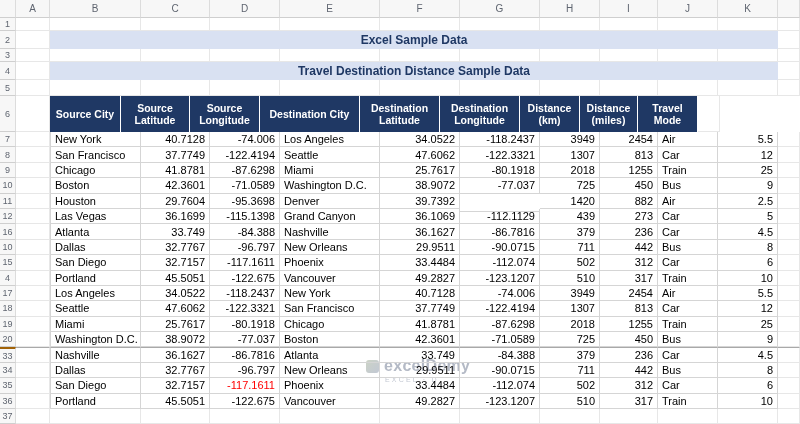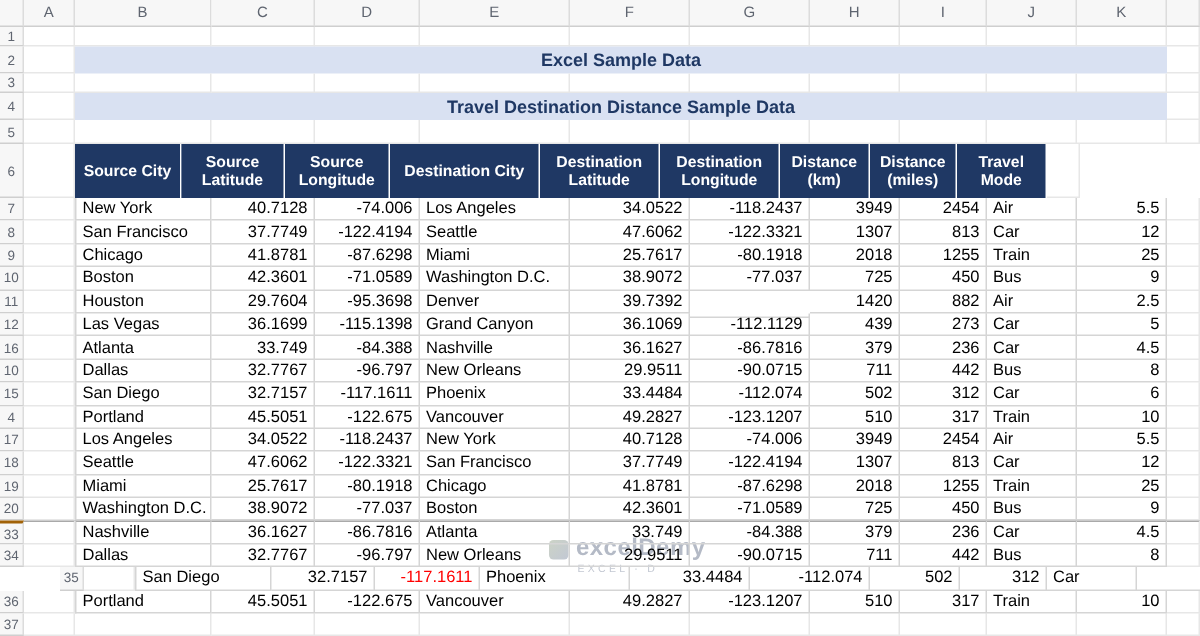--- a/index.html
+++ b/index.html
@@ -358,21 +358,21 @@
         <div class="cell tb right" style="width: 70px;">-96.797</div>
         <div class="cell tb left" style="width: 100px;">New Orleans</div>
         <div class="cell tb right" style="width: 80px;">29.9511</div>
         <div class="cell tb right" style="width: 80px;">-90.0715</div>
         <div class="cell tb right" style="width: 60px;">711</div>
         <div class="cell tb right" style="width: 58px;">442</div>
         <div class="cell tb left" style="width: 60px;">Bus</div>
         <div class="cell tb right" style="width: 60px;">8</div>
         <div class="cell gl" style="width: 22px;"></div>
       </div>
-      <div class="row" style="height: 15.4px; margin-left: 40px;">
+      <div class="row" style="height: 15.4px;">
         <div class="cell hd num" style="width: 16px;">35</div>
         <div class="cell gl" style="width: 34px;"></div>
         <div class="cell tb left lb" style="width: 91px;">San Diego</div>
         <div class="cell tb right" style="width: 69px;">32.7157</div>
         <div class="cell tb right red" style="width: 70px;">-117.1611</div>
         <div class="cell tb left" style="width: 100px;">Phoenix</div>
         <div class="cell tb right" style="width: 80px;">33.4484</div>
         <div class="cell tb right" style="width: 80px;">-112.074</div>
         <div class="cell tb right" style="width: 60px;">502</div>
         <div class="cell tb right" style="width: 58px;">312</div>

